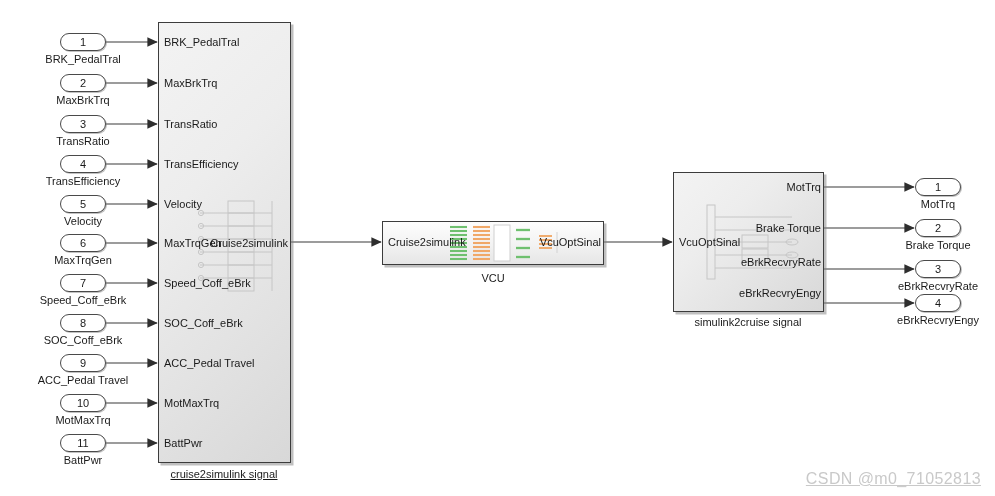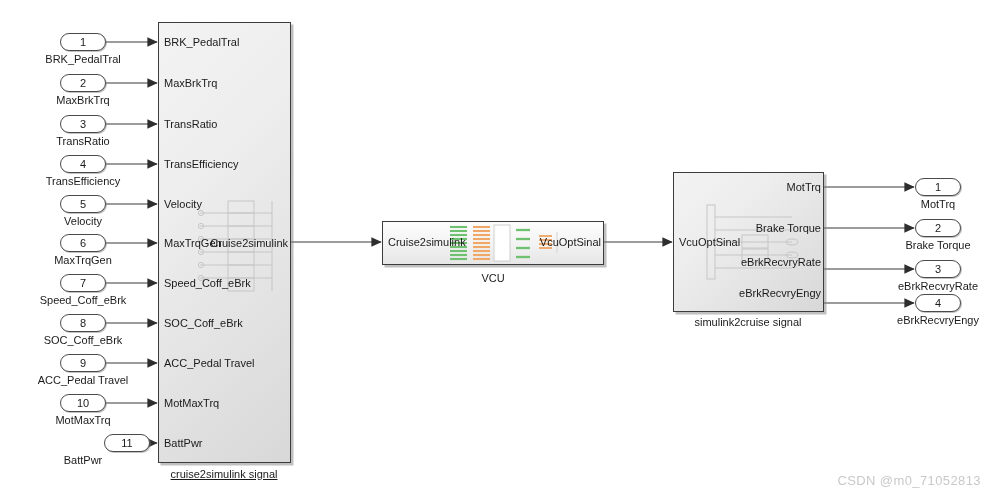--- a/index.html
+++ b/index.html
@@ -58,24 +58,25 @@
     font-size:11px;
     color:#1a1a1a;
     white-space:nowrap;
   }
   .io-text.right{transform:translateX(-100%);}
 
   
   .watermark{
     position:absolute;
     right:14px;bottom:8px;
-    font-size:13px;
+    font-size:16px;
     color:#c9c9c9;
     letter-spacing:.4px;
     white-space:nowrap;
+    text-decoration:underline;
   }
 
   
   svg.layer{position:absolute;left:0;top:0;overflow:visible;}
 </style>
 </head>
 <body>
 
 <div id="canvas">
 
@@ -132,21 +133,21 @@
 
   <div class="port" style="left:60px;top:314px;">8</div>
   <div class="port-label" style="left:83px;top:334px;">SOC_Coff_eBrk</div>
 
   <div class="port" style="left:60px;top:354px;">9</div>
   <div class="port-label" style="left:83px;top:374px;">ACC_Pedal Travel</div>
 
   <div class="port" style="left:60px;top:394px;">10</div>
   <div class="port-label" style="left:83px;top:414px;">MotMaxTrq</div>
 
-  <div class="port" style="left:60px;top:434px;margin-left:44px;">11</div>
+  <div class="port" style="left:60px;top:434px;">11</div>
   <div class="port-label" style="left:83px;top:454px;">BattPwr</div>
 
   <div class="block" style="left:158px;top:22px;width:133px;height:441px;"></div>
 
   <svg class="layer" width="995" height="496">
     <g stroke="#c6c6c6" stroke-width="1" fill="none">
       <line x1="200" y1="213" x2="272" y2="213"></line>
       <line x1="200" y1="226" x2="272" y2="226"></line>
       <line x1="200" y1="239" x2="272" y2="239"></line>
       <line x1="200" y1="252" x2="272" y2="252"></line>

